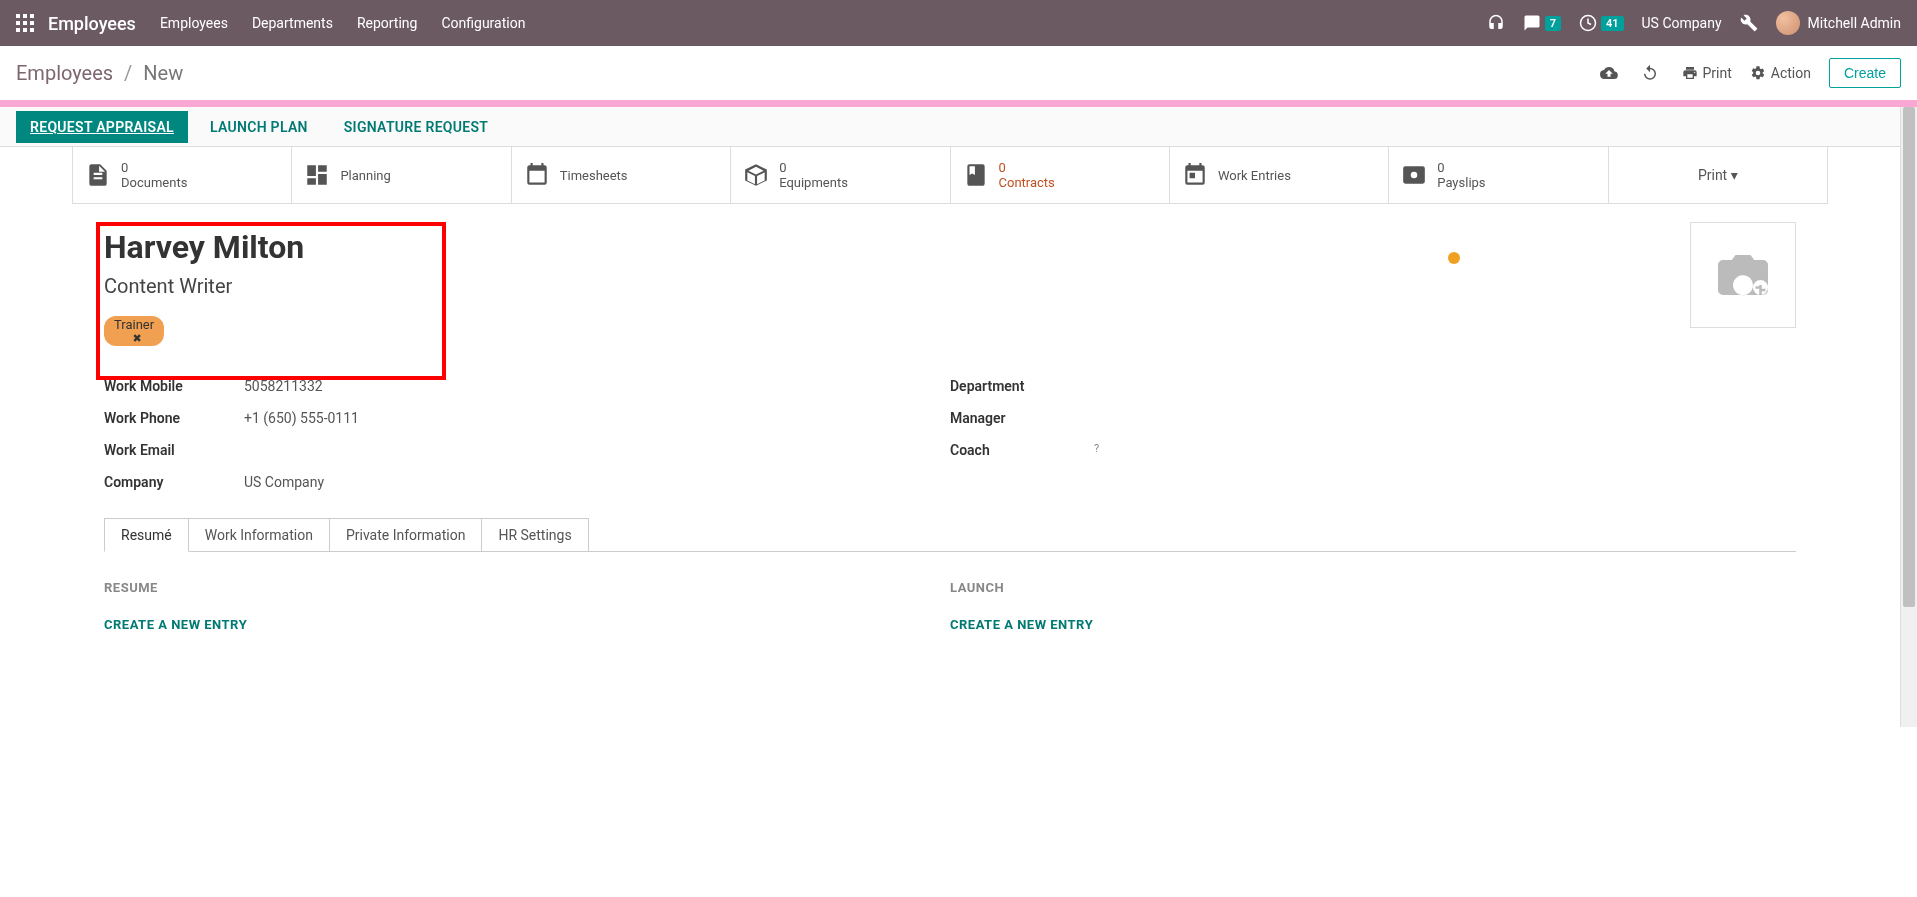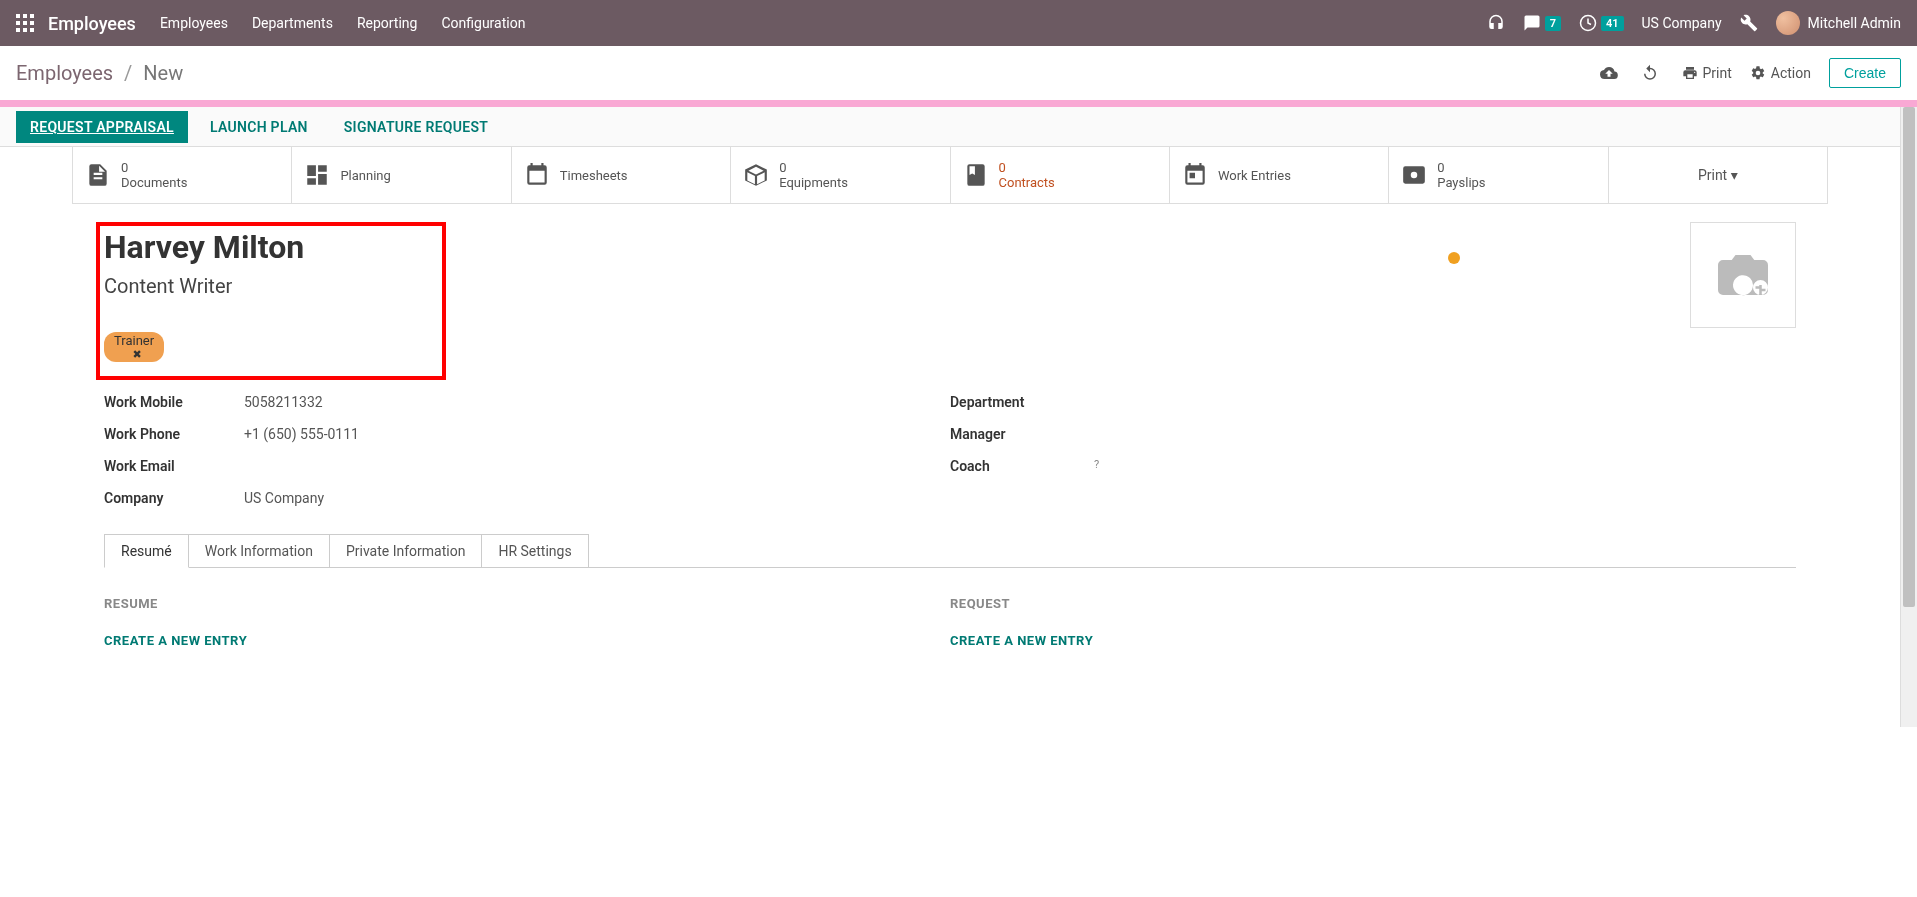--- a/index.html
+++ b/index.html
@@ -40,21 +40,21 @@
 .stat-box .stat-text { display: flex; flex-direction: column; font-size: 13px; }
 .stat-box .stat-num { font-size: 13px; color: #555; }
 .stat-box .stat-label { font-size: 13px; color: #555; }
 .stat-box.warn .stat-num, .stat-box.warn .stat-label { color: #c05020; }
 .stat-box.more { justify-content: center; }
 .stat-box.more .more-text { font-size: 14px; color: #555; }
 
 .form-body { padding: 24px 104px 0 104px; position: relative; }
 .highlight-box { position: absolute; border: 4px solid #ff0000; left: 96px; top: 18px; width: 350px; height: 158px; pointer-events: none; }
 .emp-name { font-size: 32px; font-weight: 700; color: #333; margin-bottom: 8px; }
-.emp-title { font-size: 20px; color: #444; margin-bottom: 34px; }
+.emp-title { font-size: 20px; color: #444; margin-bottom: 18px; }
 .tag { display: inline-flex; align-items: center; background: #f0a050; color: #333; padding: 1px 10px; border-radius: 12px; font-size: 13px; margin-bottom: 18px; flex-direction: column; }
 .tag .tag-x { margin-left: 6px; cursor: pointer; font-size: 11px; }
 
 .status-dot { position: absolute; top: 48px; right: 440px; width: 12px; height: 12px; border-radius: 50%; background: #f0a020; }
 .photo-box { position: absolute; top: 18px; right: 104px; width: 106px; height: 106px; border: 1px solid #ddd; display: flex; align-items: center; justify-content: center; cursor: pointer; }
 .photo-box svg { fill: #bbb; }
 
 .fields { display: flex; margin-top: 6px; }
 .fields-col { flex: 1; }
 .field-row { display: flex; padding: 8px 0; font-size: 14px; }
@@ -292,21 +292,21 @@
   <div class="tab">HR Settings</div>
 </div>
 <div class="tabs-line"></div>
 
 <div class="sections">
   <div class="section">
     <div class="section-title">RESUME</div>
     <div class="create-entry">CREATE A NEW ENTRY</div>
   </div>
   <div class="section">
-    <div class="section-title">REQUEST</div>
+    <div class="section-title">LAUNCH</div>
     <div class="create-entry">CREATE A NEW ENTRY</div>
   </div>
 </div>
 
 </div>
 <div class="scrollbar-space">
   <div class="scrollbar-thumb"></div>
 </div>
 </div>
 

